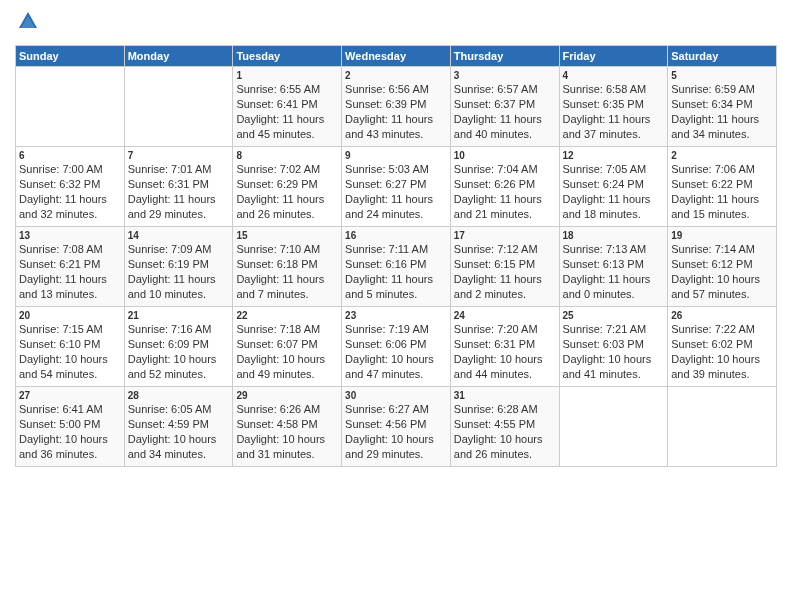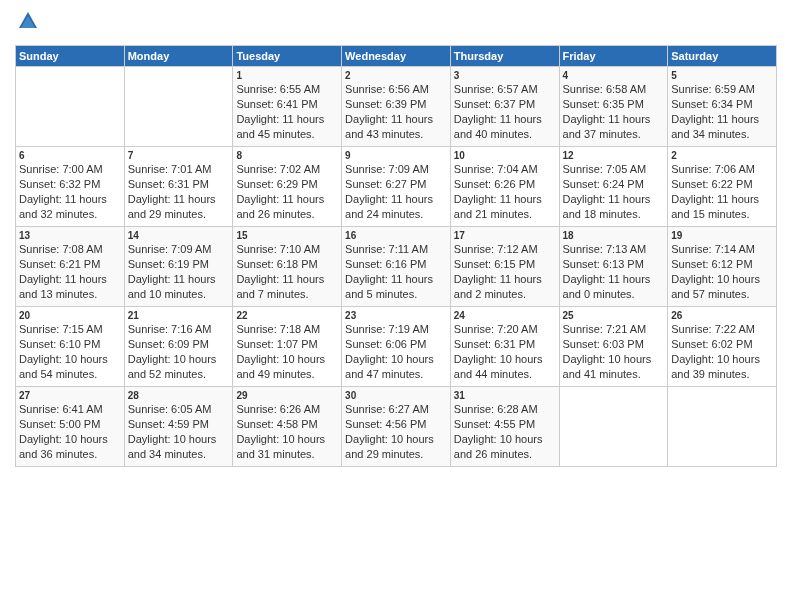--- a/index.html
+++ b/index.html
@@ -176,21 +176,21 @@
 Daylight: 11 hours and 29 minutes.</div>
           </td>
           <td>
             <span class="day-num">8</span>
             <div class="cell-content">Sunrise: 7:02 AM
 Sunset: 6:29 PM
 Daylight: 11 hours and 26 minutes.</div>
           </td>
           <td>
             <span class="day-num">9</span>
-            <div class="cell-content">Sunrise: 7:09 AM
+            <div class="cell-content">Sunrise: 5:03 AM
 Sunset: 6:27 PM
 Daylight: 11 hours and 24 minutes.</div>
           </td>
           <td>
             <span class="day-num">10</span>
             <div class="cell-content">Sunrise: 7:04 AM
 Sunset: 6:26 PM
 Daylight: 11 hours and 21 minutes.</div>
           </td>
           <td>
@@ -259,21 +259,21 @@
           </td>
           <td>
             <span class="day-num">21</span>
             <div class="cell-content">Sunrise: 7:16 AM
 Sunset: 6:09 PM
 Daylight: 10 hours and 52 minutes.</div>
           </td>
           <td>
             <span class="day-num">22</span>
             <div class="cell-content">Sunrise: 7:18 AM
-Sunset: 1:07 PM
+Sunset: 6:07 PM
 Daylight: 10 hours and 49 minutes.</div>
           </td>
           <td>
             <span class="day-num">23</span>
             <div class="cell-content">Sunrise: 7:19 AM
 Sunset: 6:06 PM
 Daylight: 10 hours and 47 minutes.</div>
           </td>
           <td>
             <span class="day-num">24</span>

